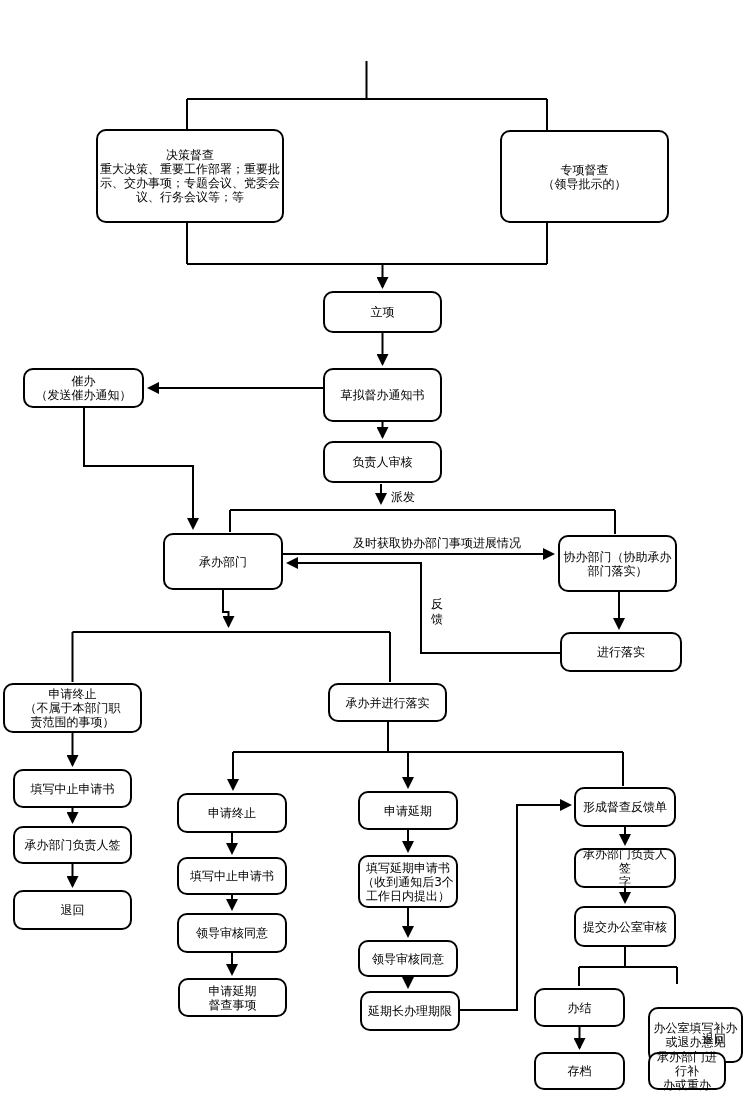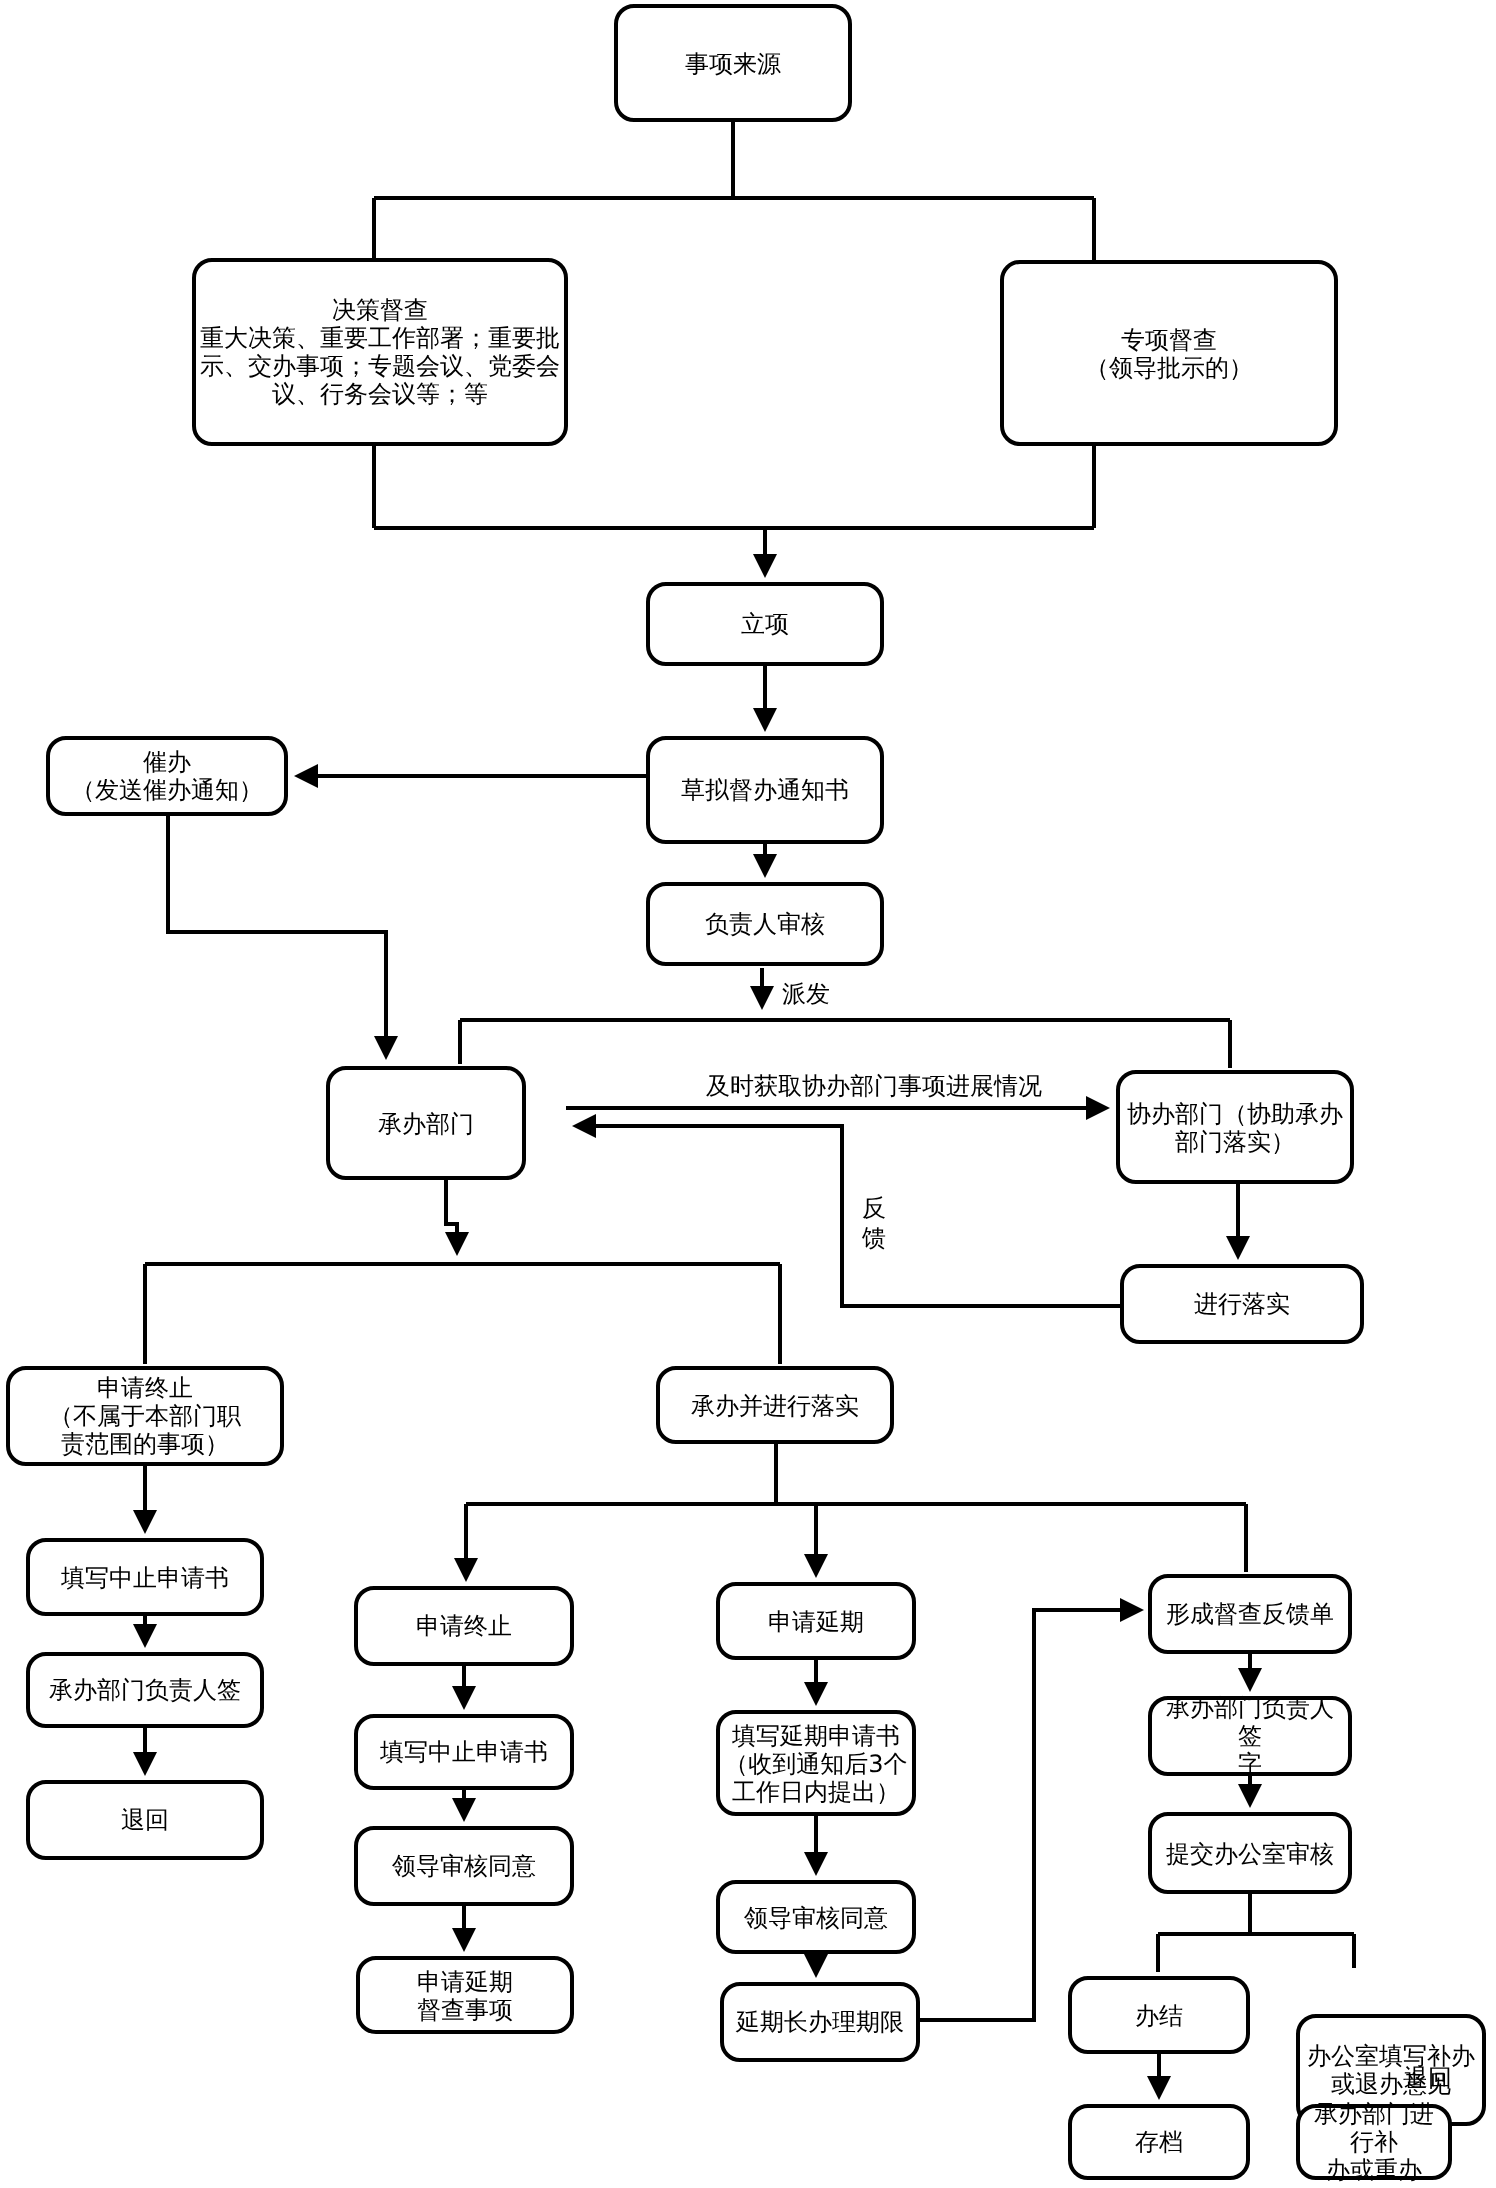--- a/index.html
+++ b/index.html
@@ -78,33 +78,32 @@
       <path marker-end="url(#arrow)" d="M408 977 V987"></path>
       <path marker-end="url(#arrow)" d="M460 1010 H517 V805 H570"></path>
       <path marker-end="url(#arrow)" d="M625 827 V844"></path>
       <path marker-end="url(#arrow)" d="M625 888 V902"></path>
       <path d="M625 947 V967 M579 967 H677 M579 967 V986 M677 967 V984"></path>
       <path marker-end="url(#arrow)" d="M579.5 1027 V1048"></path>
       <path marker-end="url(#arrow)" d="M696 1028 V1048"></path>
     </g>
   </svg>
 
-  <div class="node" style="left:307px;top:2px;width:119px;height:59px;">事项来源</div>
   <div class="node" style="left:96px;top:129px;width:188px;height:94px;">决策督查
 重大决策、重要工作部署；重要批
 示、交办事项；专题会议、党委会
 议、行务会议等；等</div>
   <div class="node" style="left:500px;top:130px;width:169px;height:93px;">专项督查
 （领导批示的）</div>
   <div class="node" style="left:323px;top:291px;width:119px;height:42px;">立项</div>
   <div class="node" style="left:323px;top:368px;width:119px;height:54px;">草拟督办通知书</div>
   <div class="node" style="left:23px;top:368px;width:121px;height:40px;">催办
 （发送催办通知）</div>
   <div class="node" style="left:323px;top:441px;width:119px;height:42px;">负责人审核</div>
-  <div class="node" style="left:163px;top:533px;width:100px;height:57px;">承办部门</div>
+  <div class="node" style="left:163px;top:533px;width:120px;height:57px;">承办部门</div>
   <div class="node" style="left:558px;top:535px;width:119px;height:57px;">协办部门（协助承办
 部门落实）</div>
   <div class="node" style="left:560px;top:632px;width:122px;height:40px;">进行落实</div>
   <div class="node" style="left:3px;top:683px;width:139px;height:50px;">申请终止
 （不属于本部门职
 责范围的事项）</div>
   <div class="node" style="left:328px;top:683px;width:119px;height:39px;">承办并进行落实</div>
   <div class="node" style="left:13px;top:769px;width:119px;height:39px;">填写中止申请书</div>
   <div class="node" style="left:13px;top:826px;width:119px;height:38px;">承办部门负责人签</div>
   <div class="node" style="left:13px;top:890px;width:119px;height:40px;">退回</div>

